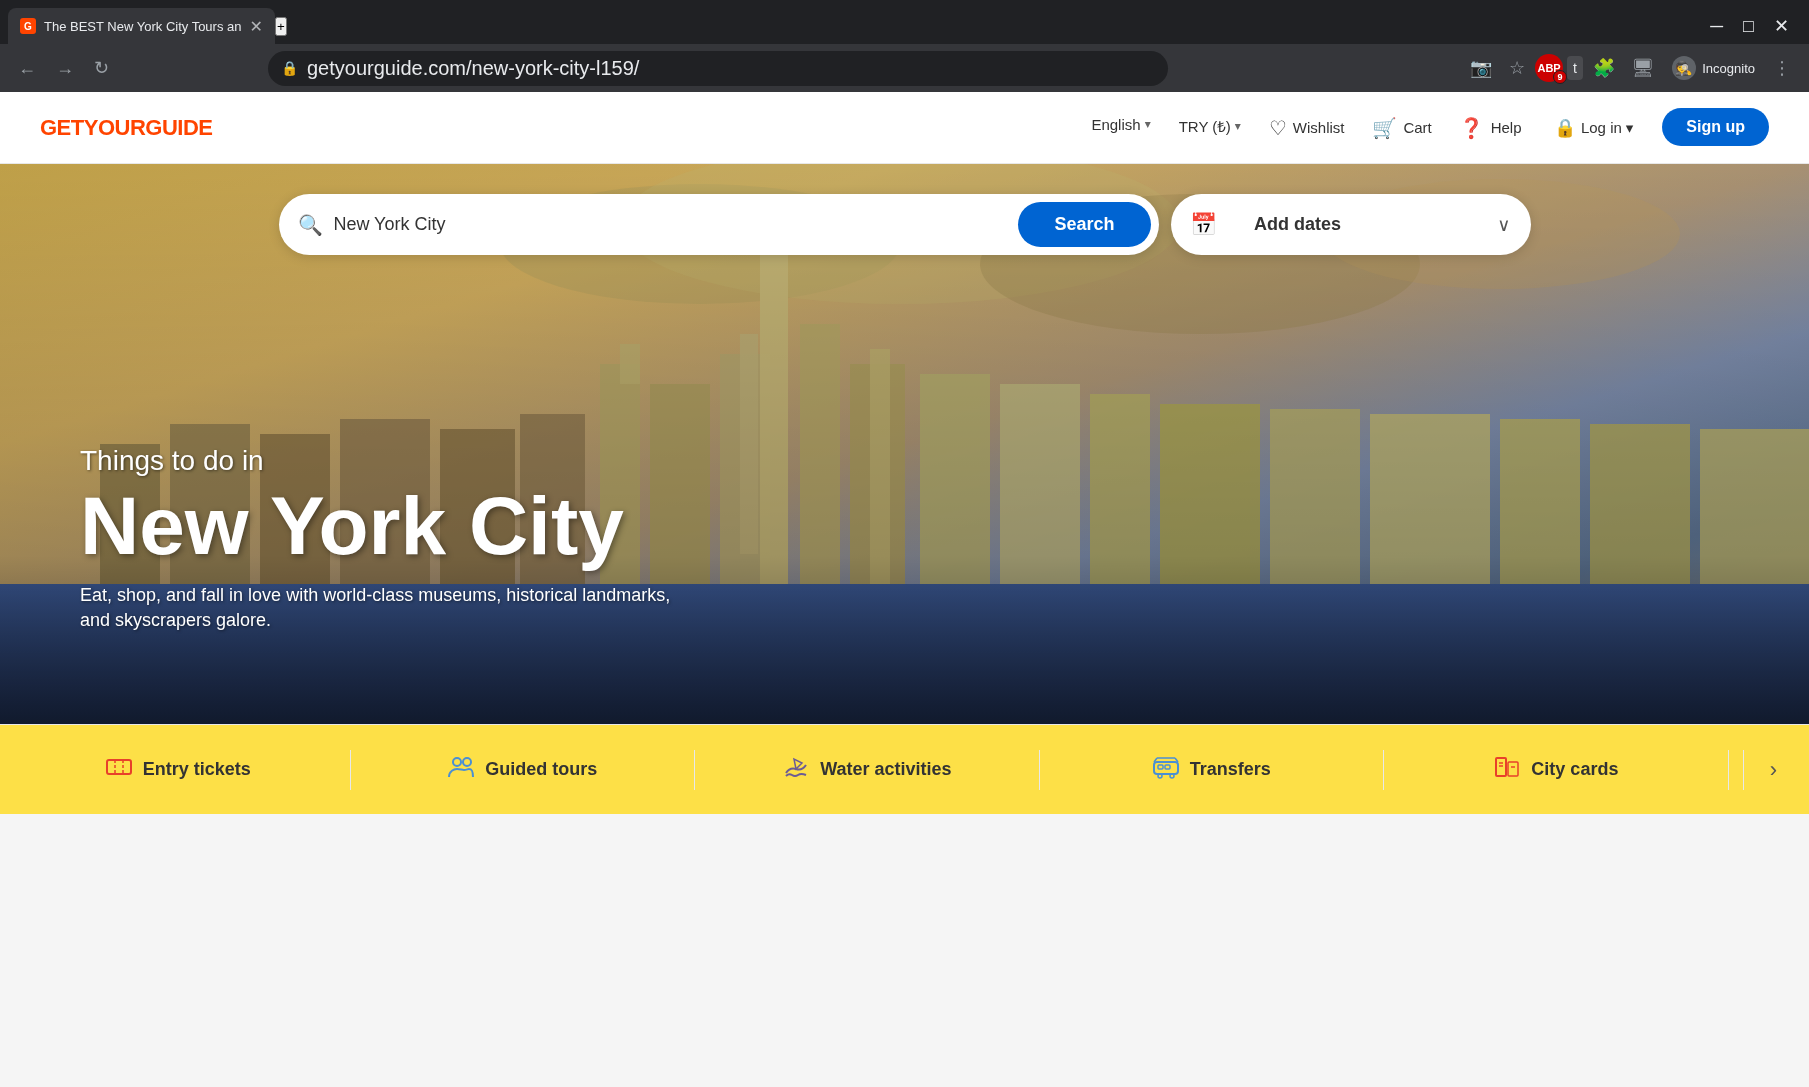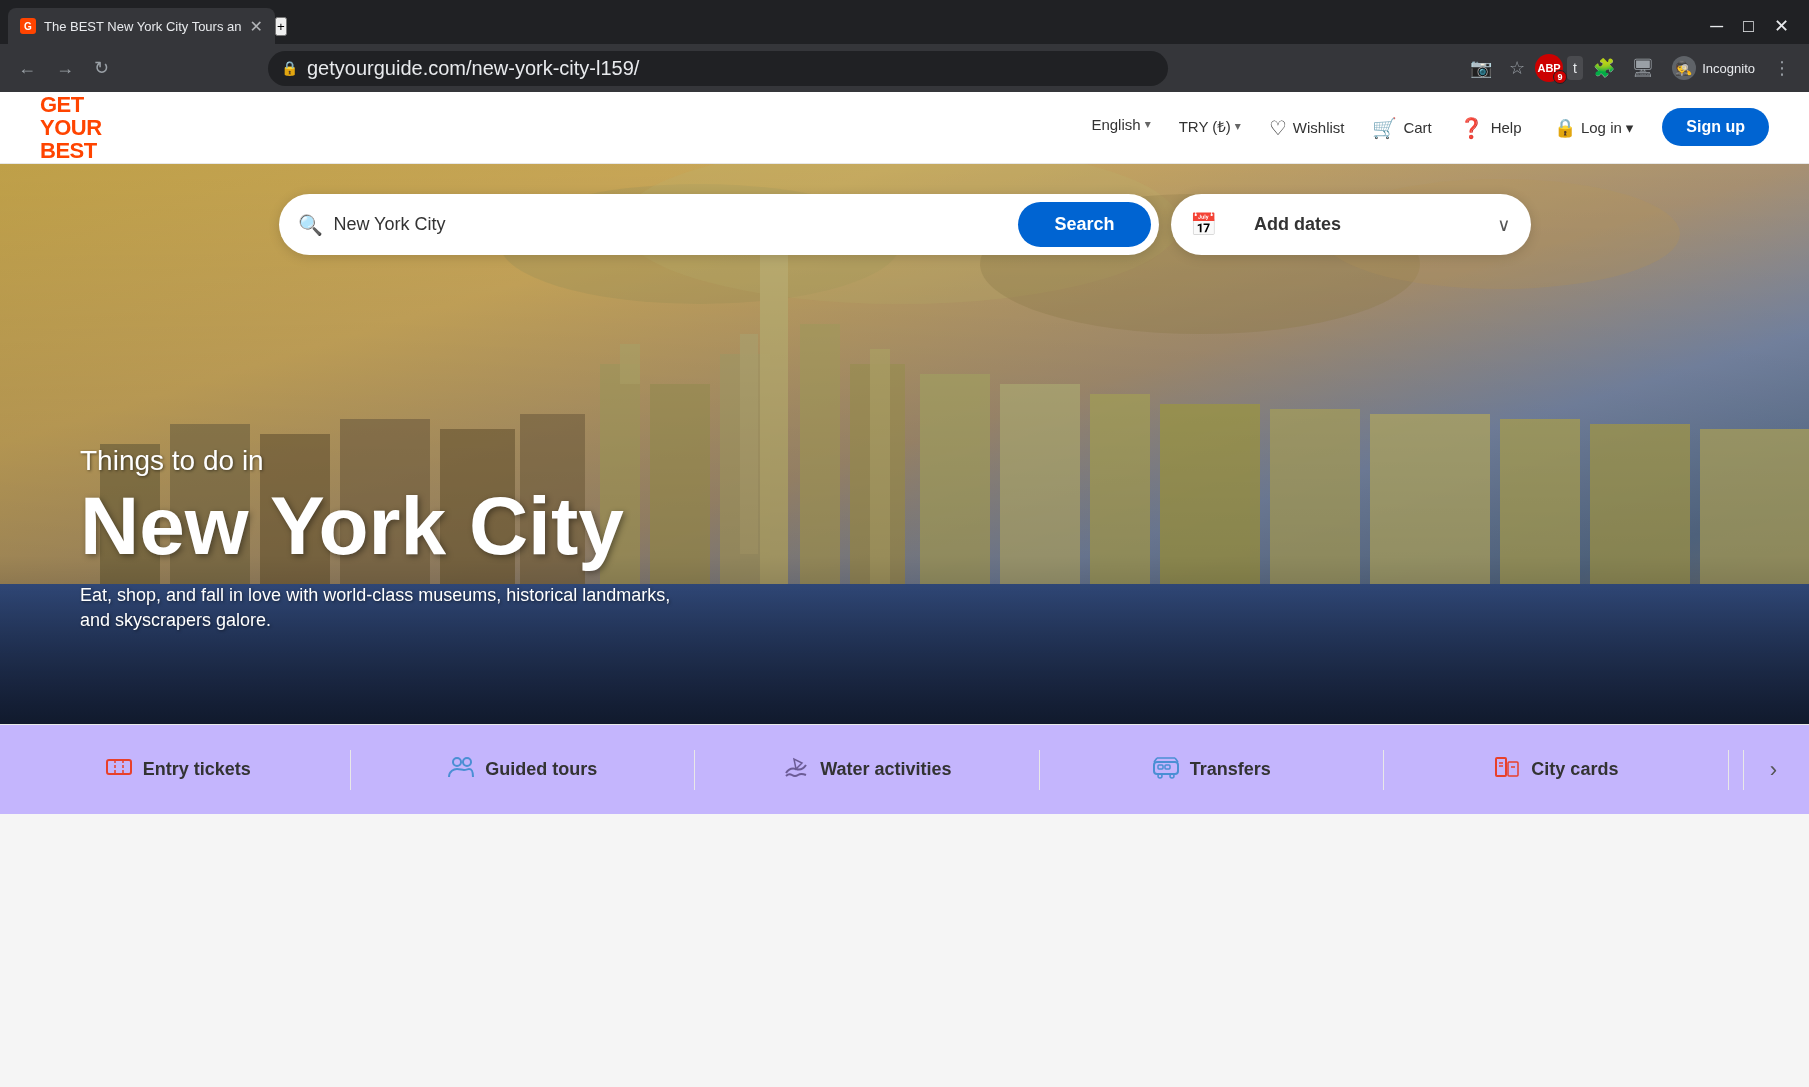--- a/index.html
+++ b/index.html
@@ -27,21 +27,21 @@
     .abp-badge .sub { position: absolute; bottom: -2px; right: -4px; background: #c00; border-radius: 50%; width: 14px; height: 14px; font-size: 9px; display: flex; align-items: center; justify-content: center; border: 1px solid #202124; }
     .incognito-btn { display: flex; align-items: center; gap: 6px; color: #e8eaed; font-size: 13px; cursor: pointer; padding: 4px 8px; border-radius: 4px; }
     .incognito-icon { width: 24px; height: 24px; background: #5f6368; border-radius: 50%; display: flex; align-items: center; justify-content: center; font-size: 14px; }
 
     
     .website { background: white; }
 
     
     .site-header { display: flex; align-items: center; padding: 0 40px; height: 72px; border-bottom: 1px solid #e8e8e8; background: white; }
 
-    .gyg-logo { display: flex; flex-direction: column; line-height: 1.05; cursor: pointer; margin-right: auto; }
+    .gyg-logo { display: flex; flex-direction: row; line-height: 1.05; cursor: pointer; margin-right: auto; }
     .gyg-logo span { font-size: 22px; font-weight: 900; color: #ff4400; letter-spacing: -0.5px; display: block; }
 
     .nav-links { display: flex; align-items: flex-start; gap: 4px; }
     .nav-item { display: flex; align-items: center; gap: 4px; padding: 8px 12px; border-radius: 6px; cursor: pointer; font-size: 15px; color: #333; font-weight: 500; }
     .nav-item .chevron { font-size: 12px; color: #666; }
     .nav-wishlist, .nav-cart, .nav-help { display: flex; align-items: center; gap: 6px; padding: 8px 12px; cursor: pointer; font-size: 15px; color: #333; font-weight: 500; }
     .login-btn { display: flex; align-items: center; gap: 4px; padding: 8px 16px; border-radius: 6px; cursor: pointer; font-size: 15px; color: #333; font-weight: 500; border: 1px solid transparent; }
     .signup-btn { background: #0064d2; color: white; border: none; border-radius: 24px; padding: 10px 24px; font-size: 16px; font-weight: 700; cursor: pointer; margin-left: 8px; }
 
     
@@ -57,21 +57,21 @@
     .search-box { background: white; border-radius: 40px; display: flex; align-items: center; padding: 8px 8px 8px 20px; flex: 1; max-width: 880px; box-shadow: 0 2px 12px rgba(0,0,0,0.15); }
     .search-icon-wrap { color: #999; font-size: 20px; margin-right: 10px; }
     .search-input { border: none; outline: none; font-size: 18px; flex: 1; color: #333; background: transparent; }
     .search-btn { background: #0064d2; color: white; border: none; border-radius: 30px; padding: 12px 36px; font-size: 18px; font-weight: 700; cursor: pointer; }
     .date-box { background: white; border-radius: 40px; display: flex; align-items: center; padding: 8px 20px; min-width: 360px; box-shadow: 0 2px 12px rgba(0,0,0,0.15); cursor: pointer; gap: 12px; }
     .date-icon { font-size: 22px; color: #333; }
     .date-text { font-size: 18px; font-weight: 600; color: #333; flex: 1; margin-left: 24px; }
     .date-chevron { font-size: 18px; color: #555; }
 
     
-    .category-bar { background: #c4b5fd; border-top: 1px solid #e8e8e8; display: flex; align-items: center; padding: 0 20px; height: 90px; gap: 14px; }
+    .category-bar { background: #fde047; border-top: 1px solid #e8e8e8; display: flex; align-items: center; padding: 0 20px; height: 90px; gap: 14px; }
     .cat-item { display: flex; align-items: center; gap: 10px; padding: 12px 24px; border-radius: 8px; cursor: pointer; font-size: 18px; font-weight: 600; color: #333; flex: 1; justify-content: center; border: 1px solid transparent; }
     .cat-icon { font-size: 24px; }
     .cat-icon-entry { color: #e8402a; }
     .cat-icon-guided { color: #4a8fd4; }
     .cat-icon-water { color: #6b5b95; }
     .cat-icon-transfers { color: #4a8fd4; }
     .cat-icon-citycards { color: #e8402a; }
     .cat-icon-food { color: #888; }
     .cat-icon-daytrips { color: #e8b840; }
     .cat-divider { width: 1px; height: 40px; background: #e8e8e8; }
@@ -132,21 +132,21 @@
   </div>
 </div>
 
 <div class="website">
 
   <header class="site-header">
 
     <div class="gyg-logo">
       <span>GET</span>
       <span>YOUR</span>
-      <span>BEST</span>
+      <span>GUIDE</span>
     </div>
 
     <nav class="nav-links">
 
       <div class="nav-item">
         <span>English</span>
         <span class="chevron">▾</span>
       </div>
 
       <div class="nav-item">

